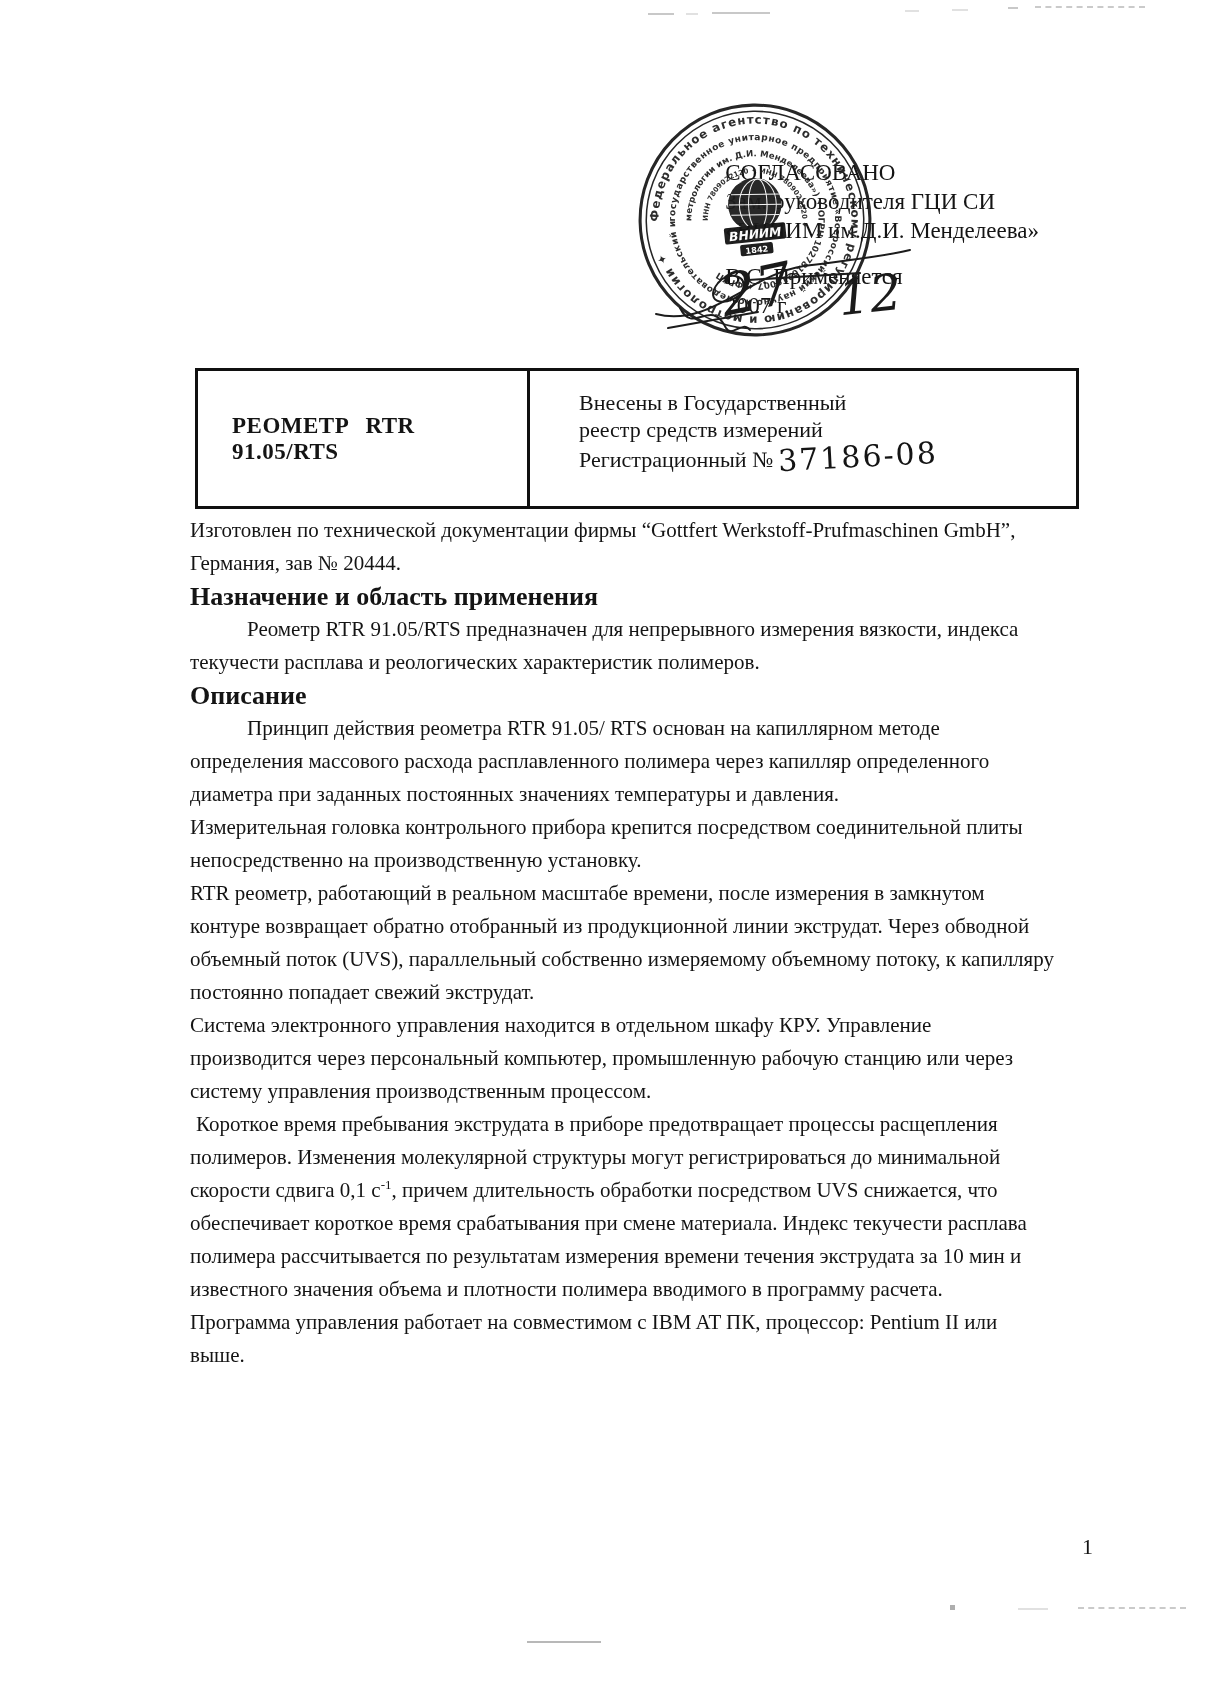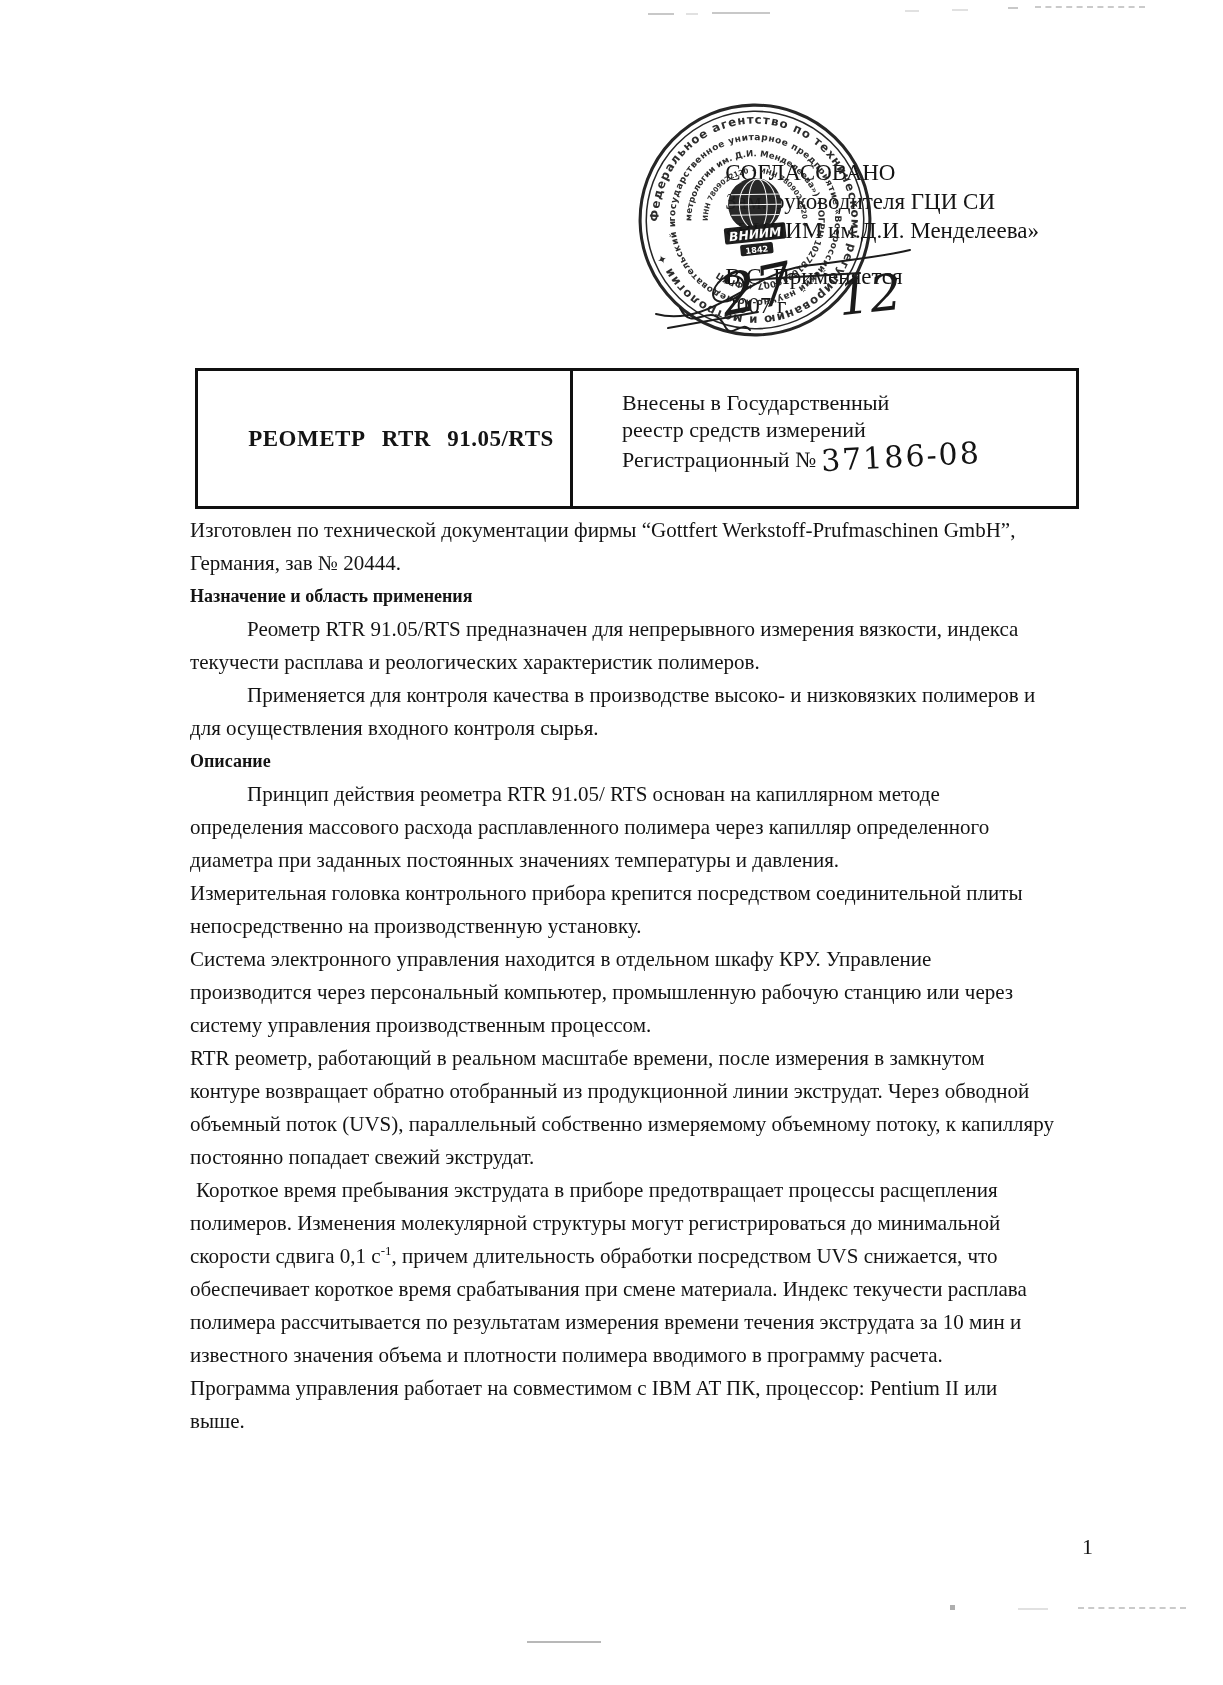--- a/index.html
+++ b/index.html
@@ -32,36 +32,36 @@
   .hand{position:absolute;z-index:6;font-family:"DejaVu Serif", serif;font-style:italic;color:#1a1a1a;}
   .hand-day{left:720px;top:256px;font-size:57px;transform:rotate(-12deg);}
   .hand-month{left:838px;top:266px;font-size:50px;transform:rotate(-6deg);}
 
   
   .reg-table{
     position:absolute;left:195px;top:368px;width:884px;height:141px;
     border:3px solid #101010;display:flex;z-index:3;background:transparent;
   }
   .cell-left{
-    width:375px;border-right:3px solid #101010;
+    width:332px;border-right:3px solid #101010;
     display:flex;align-items:center;justify-content:center;
     font-weight:bold;font-size:23px;word-spacing:10px;letter-spacing:.5px;padding-left:34px;
   }
   .cell-right{flex:1;padding:18px 0 0 49px;font-size:22px;line-height:27px;}
   .reg-number{
     font-family:"DejaVu Serif", serif;font-size:30px;letter-spacing:2px;
     display:inline-block;transform:rotate(-3deg);margin-left:5px;font-weight:400;
   }
 
   
   .content{position:absolute;left:190px;top:514px;width:864px;font-size:21px;line-height:33px;z-index:2;}
   .content p{margin:0;}
   .indent{text-indent:57px;}
   .lead-space{text-indent:6px;}
-  .content h3{font-size:18px;margin:0;font-weight:bold;}
+  .content h3{font-size:26px;margin:0;font-weight:bold;}
   .h-purpose{margin:43px 0 21px 57px;}
   .h-desc{margin:39px 0 21px 57px;}
   sup{font-size:13px;line-height:0;}
 
   .page-num{position:absolute;left:1082px;top:1534px;font-size:22px;z-index:2;}
 </style>
 </head>
 <body>
 
 <div class="page">
@@ -140,27 +140,26 @@
         <span>Регистрационный №</span><span class="reg-number">37186-08</span>
       </div>
     </div>
   </div>
 
   <div class="content">
     <p>Изготовлен по технической документации фирмы “Gottfert Werkstoff-Prufmaschinen GmbH”, Германия, зав № 20444.</p>
 
     <h3 class="h-purpose">Назначение и область применения</h3>
     <p class="indent">Реометр RTR 91.05/RTS  предназначен для непрерывного измерения  вязкости, индекса текучести расплава и реологических характеристик полимеров.</p>
-    <p class="indent">Применяется  для контроля качества в производстве  высоко-  и низковязких полимеров и для осуществления  входного контроля сырья.</p>
 
     <h3 class="h-desc">Описание</h3>
     <p class="indent">Принцип действия  реометра  RTR 91.05/ RTS основан на капиллярном методе определения массового расхода расплавленного полимера  через капилляр определенного диаметра при заданных постоянных значениях температуры и давления.</p>
     <p>Измерительная головка контрольного прибора крепится посредством соединительной плиты непосредственно на производственную установку.</p>
+    <p>RTR реометр, работающий в реальном масштабе времени, после измерения в замкнутом контуре возвращает обратно отобранный из продукционной линии экструдат. Через обводной объемный поток  (UVS), параллельный собственно измеряемому объемному потоку,  к капилляру постоянно попадает свежий экструдат.</p>
     <p>Система электронного управления находится в отдельном шкафу КРУ. Управление производится через персональный компьютер, промышленную рабочую станцию или через систему управления производственным процессом.</p>
-    <p>RTR реометр, работающий в реальном масштабе времени, после измерения в замкнутом контуре возвращает обратно отобранный из продукционной линии экструдат. Через обводной объемный поток  (UVS), параллельный собственно измеряемому объемному потоку,  к капилляру постоянно попадает свежий экструдат.</p>
     <p class="lead-space">
       <span>Короткое время пребывания экструдата  в приборе предотвращает процессы расщепления полимеров. Изменения молекулярной структуры могут регистрироваться до минимальной скорости сдвига 0,1 с</span><sup>-1</sup><span>, причем длительность обработки посредством UVS снижается, что обеспечивает короткое время срабатывания при смене материала. Индекс текучести расплава полимера рассчитывается  по результатам измерения времени течения экструдата за 10 мин и известного значения объема и плотности полимера вводимого в программу расчета.</span>
     </p>
     <p>Программа управления работает на совместимом с IBM AT ПК,  процессор: Pentium II или выше.</p>
   </div>
 
   <div class="page-num">1</div>
 
   <div class="artifact" style="left:950px;top:1605px;width:5px;height:5px;opacity:.8;"></div>
   <div class="artifact light" style="left:1018px;top:1608px;width:30px;height:2px;"></div>

